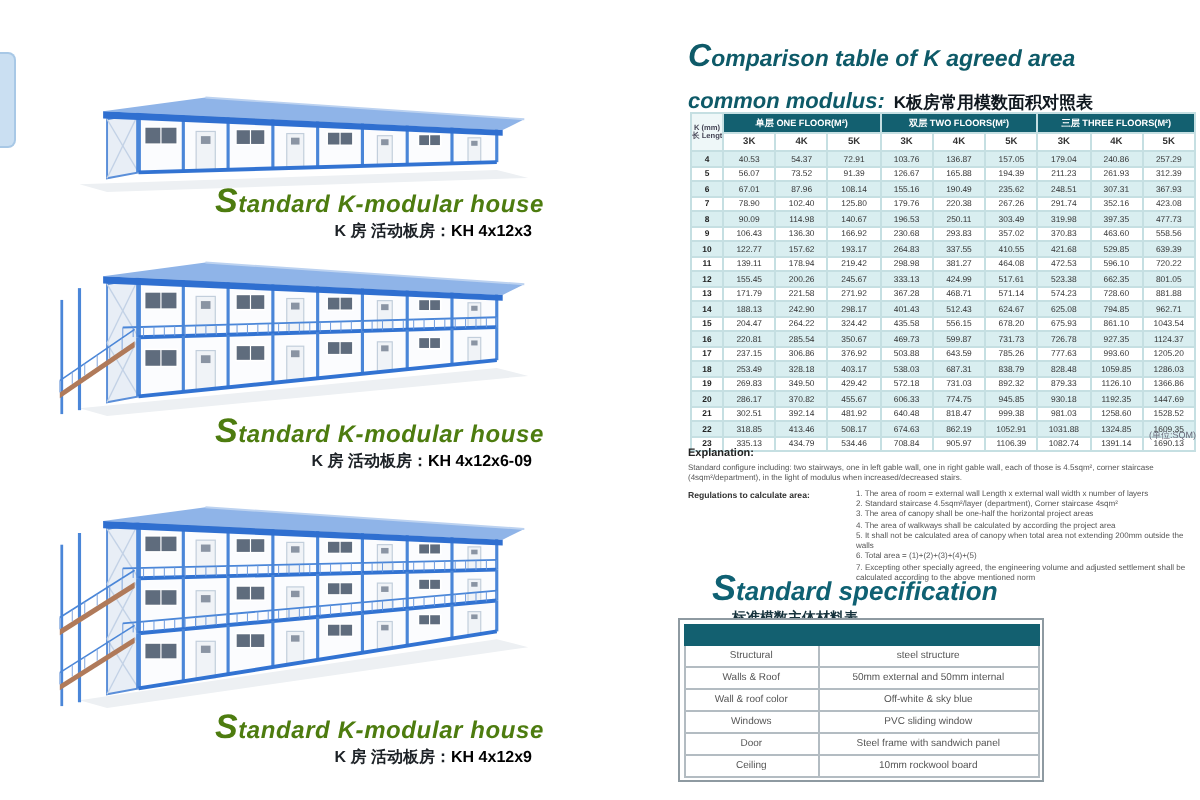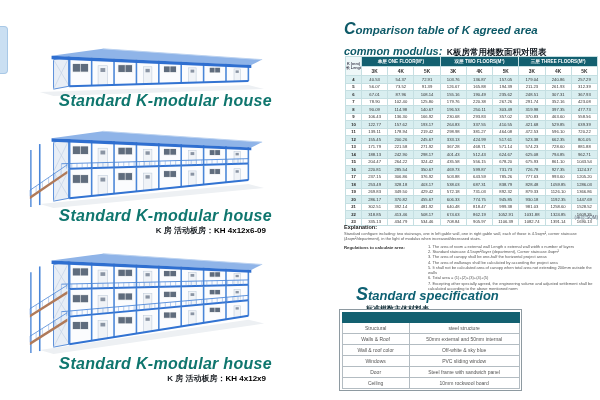--- a/index.html
+++ b/index.html
@@ -10,21 +10,21 @@
 
   
   .house{position:absolute;left:24px;width:248px;}
   #house-0{top:36px;height:62px;}
   #house-1{top:124px;height:86px;}
   #house-2{top:248px;height:108px;}
   .house-caption{position:absolute;left:24px;width:248px;text-align:right;}
   #caption-0{top:92px;}
   #caption-1{top:207px;}
   #caption-2{top:355px;}
-  .cap-en{font-style:italic;font-weight:bold;font-size:16px;color:#0f766e;line-height:1;letter-spacing:.3px;}
+  .cap-en{font-style:italic;font-weight:bold;font-size:12px;color:#4d7c0f;line-height:1;letter-spacing:.3px;}
   .cap-en::first-letter{font-size:17px;}
   .cap-cn{font-size:8px;font-weight:bold;color:#1d2227;margin-top:1px;padding-right:6px;}
   .cap-cn .model{color:#000;}
 
   
   .cmp-title{position:absolute;left:344px;top:21px;width:256px;}
   .cmp-title .t1{font-style:italic;font-weight:bold;font-size:11.5px;color:#0e5a68;line-height:1.02;}
   .cmp-title .t1::first-letter{font-size:16px;}
   .cmp-title .t2{line-height:1.1;margin-top:4px;}
   .cmp-title .t2 .en{font-style:italic;font-weight:bold;font-size:11px;color:#0e5a68;}
@@ -397,20 +397,21 @@
         <line x1="6" y1="95" x2="6" y2="89" stroke="#7fa4dc" stroke-width="0.5"></line>
         <line x1="12.333333333333332" y1="91" x2="12.333333333333332" y2="85" stroke="#7fa4dc" stroke-width="0.5"></line>
         <line x1="18.666666666666664" y1="87" x2="18.666666666666664" y2="81" stroke="#7fa4dc" stroke-width="0.5"></line>
         <line x1="25" y1="83" x2="25" y2="77" stroke="#7fa4dc" stroke-width="0.5"></line>
         <line x1="31.333333333333332" y1="79" x2="31.333333333333332" y2="73" stroke="#7fa4dc" stroke-width="0.5"></line>
         <line x1="37.66666666666667" y1="75" x2="37.66666666666667" y2="69" stroke="#7fa4dc" stroke-width="0.5"></line>
       </svg></div>
 
   <div class="house-caption" id="caption-0">
     <div class="cap-en">Standard K-modular house</div>
+    <div class="cap-cn"><span>K 房 活动板房：</span><span class="model">KH 4x12x3</span></div>
   </div>
   <div class="house-caption" id="caption-1">
     <div class="cap-en">Standard K-modular house</div>
     <div class="cap-cn"><span>K 房 活动板房：</span><span class="model">KH 4x12x6-09</span></div>
   </div>
   <div class="house-caption" id="caption-2">
     <div class="cap-en">Standard K-modular house</div>
     <div class="cap-cn"><span>K 房 活动板房：</span><span class="model">KH 4x12x9</span></div>
   </div>
 

